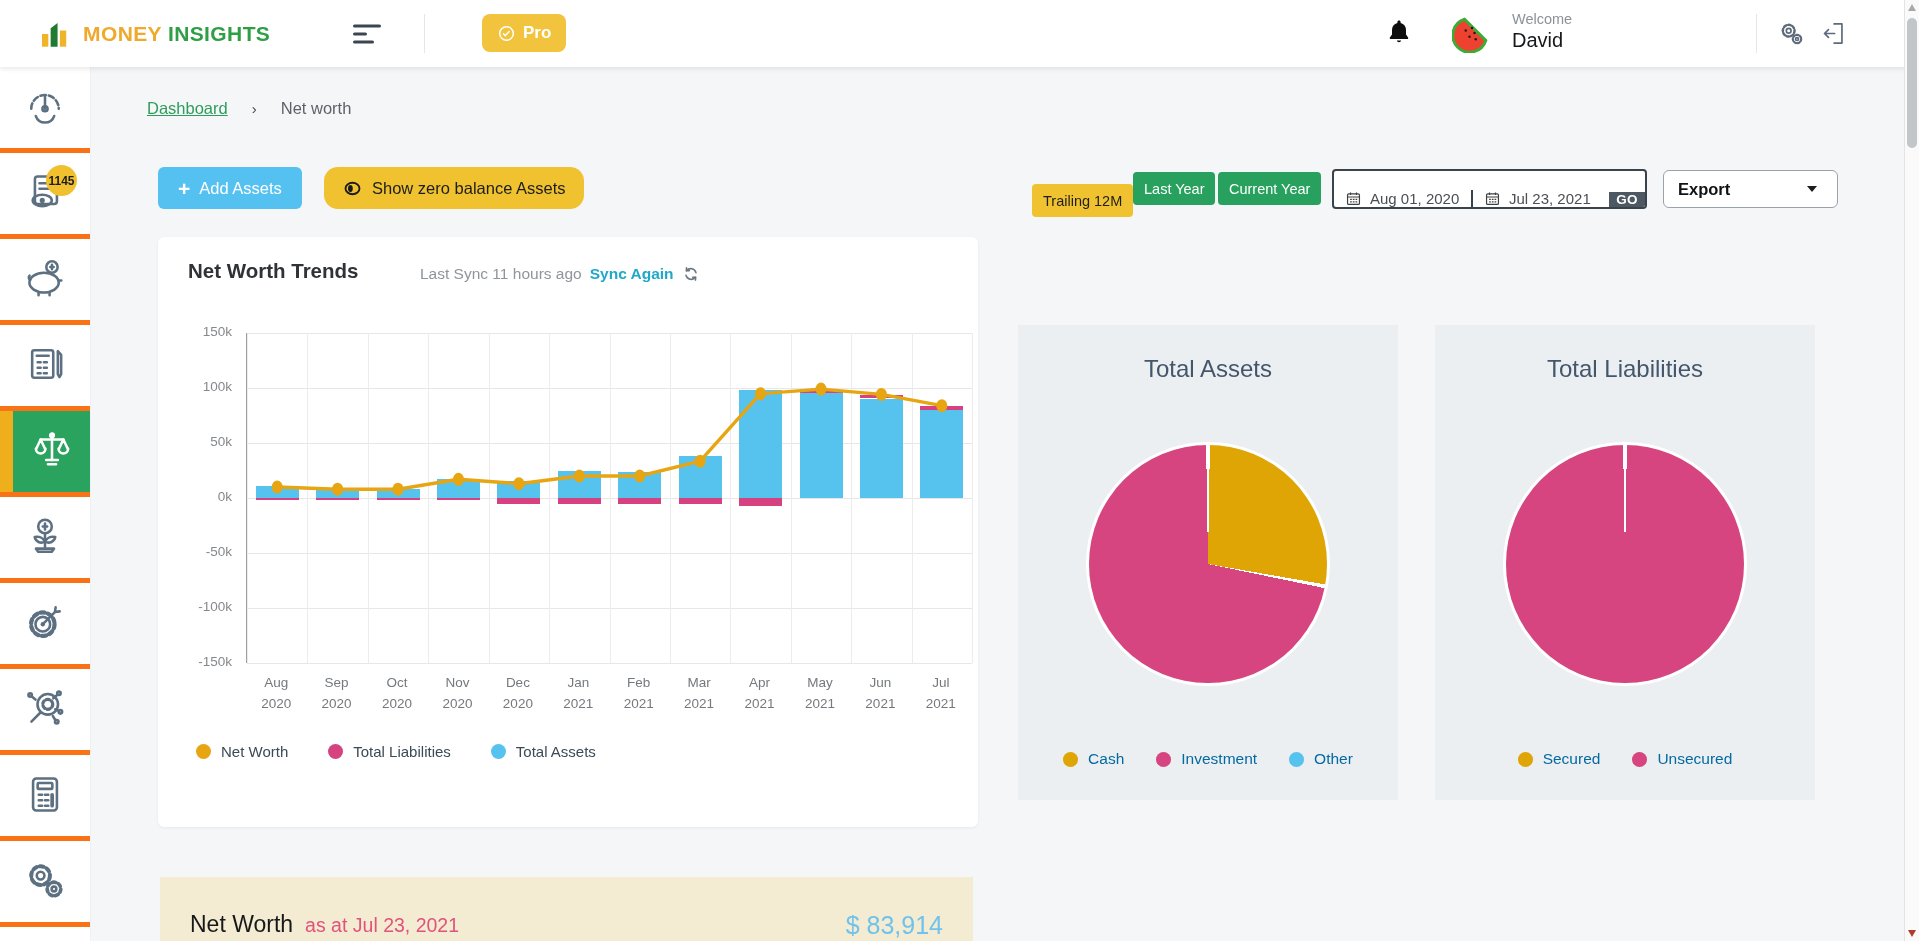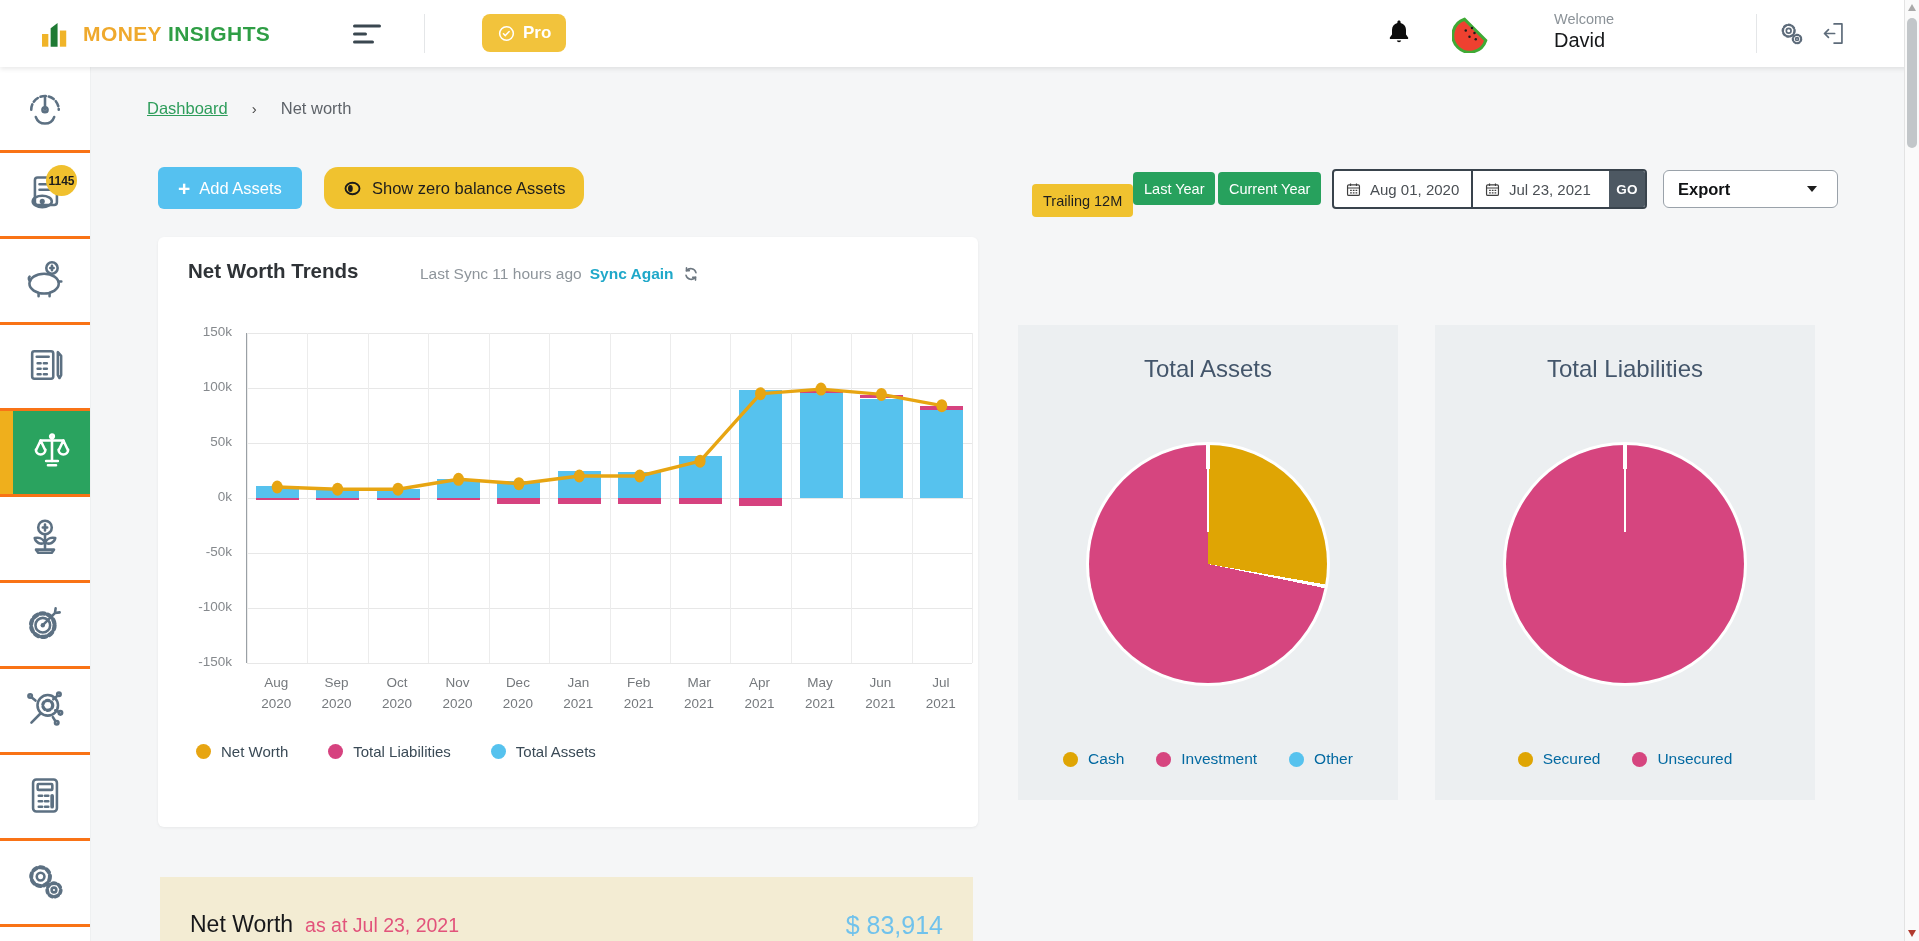--- a/index.html
+++ b/index.html
@@ -17,31 +17,31 @@
   .burger { position:absolute; left:353px; top:50%; transform:translateY(-50%); width:30px; cursor:pointer; }
   .burger i { display:block; height:3px; background:#3A4750; border-radius:2px; margin:5px 0; }
   .burger i:nth-child(1){width:28px;} .burger i:nth-child(2){width:14px;} .burger i:nth-child(3){width:21px;}
   .hdivider { position:absolute; top:14px; width:1px; height:39px; background:#e4e6e8; }
   .d1 { left:424px; } .d2 { left:1756px; }
   .pro-btn { position:absolute; left:482px; top:14px; height:38px; padding:0 15px; background:#F2C33C;
              border:none; border-radius:8px; color:#fff; font-size:17px; font-weight:bold;
              display:flex; align-items:center; gap:7px; cursor:pointer; font-family:inherit; }
   .bell { position:absolute; left:1385px; top:17px; width:28px; height:30px; cursor:pointer; }
   .avatar { position:absolute; left:1452px; top:13px; width:40px; height:40px; cursor:pointer; }
-  .welcome { position:absolute; left:1512px; top:11px; line-height:1.2; cursor:pointer;margin-left:42px; }
+  .welcome { position:absolute; left:1512px; top:11px; line-height:1.2; cursor:pointer; }
   .welcome .w1 { font-size:14.5px; color:#8B9298; }
   .welcome .w2 { font-size:20px; color:#16181A; }
   .hicon { position:absolute; top:20px; width:27px; height:27px; cursor:pointer; }
   .hicon svg { stroke:#5d6b7a; fill:none; stroke-width:1.5; stroke-linecap:round; stroke-linejoin:round; }
   .gicon { left:1778px; } .oicon { left:1820px; }
 
   
   aside { position:absolute; left:0; top:67px; width:91px; height:874px; background:#fff;
           border-right:1px solid #eef0f1; z-index:5; }
-  .side-item { position:relative; height:86px; border-bottom:3px solid #f97316; display:flex;
+  .side-item { position:relative; height:86px; border-bottom:5px solid #f97316; display:flex;
                align-items:center; justify-content:center; cursor:pointer; color:#5C7082; }
   .side-item svg { width:44px; height:44px; stroke:currentColor; fill:none; stroke-width:1.4;
                    stroke-linecap:round; stroke-linejoin:round; }
   .side-item.active { background:#2AA35F; color:#fff; }
   .side-item.active::before { content:""; position:absolute; left:0; top:0; bottom:0; width:13px; background:#EFAF1C; }
   .side-item.active .sicon { margin-left:13px; }
   .sbadge { position:absolute; top:12px; right:13px; width:31px; height:31px; background:#F0C02E;
             border-radius:50%; display:flex; align-items:center; justify-content:center;
             font-size:12px; font-weight:bold; color:#1c1c1c; }
 
@@ -57,21 +57,21 @@
   .add-assets { left:158px; top:167px; height:42px; padding:0 20px; background:#55C1F0; color:#fff;
                 font-size:16.5px; gap:9px; border-radius:6px; }
   .add-assets .plus { font-size:21px; font-weight:bold; line-height:1; }
   .show-zero { left:324px; top:167px; height:42px; padding:0 18px; background:#F0C22F; color:#1d1d1d;
                font-size:16.5px; gap:9px; border-radius:14px; }
   .mini { top:172px; height:33px; font-size:14.5px; padding:0 11px; border-radius:4px; }
   .trailing { left:1032px; background:#F0C22F; color:#1f1f1f;margin-top:12px; }
   .last-year { left:1133px; background:#27A15D; color:#fff; }
   .cur-year { left:1218px; background:#27A15D; color:#fff; }
   .date-group { position:absolute; left:1332px; top:169px; height:40px; width:315px; display:flex;
-                border:2px solid #39434C; border-radius:4px; background:#fff; overflow:hidden; }
+                border:2px solid #39434C; border-radius:4px; background:#fff; overflow:hidden;align-items:flex-end; }
   .date-seg { display:flex; align-items:center; gap:8px; padding:0 11px; font-size:15px; color:#4A4F54; cursor:pointer; }
   .date-seg.s1 { width:139px; border-right:2px solid #39434C; }
   .date-seg.s2 { width:136px; }
   .go-btn { flex:1; background:#4D5862; color:#fff; font-size:13.5px; font-weight:bold; border:none;
             cursor:pointer; font-family:inherit; letter-spacing:.3px; }
   .export { position:absolute; left:1663px; top:170px; width:175px; height:38px; background:#fff;
             border:1px solid #9AA2AA; border-radius:6px; display:flex; align-items:center;
             padding:0 14px; font-size:16.5px; font-weight:bold; color:#101214; cursor:pointer; }
   .caret { position:absolute; right:20px; border-left:5.5px solid transparent;
            border-right:5.5px solid transparent; border-top:6.5px solid #1d1d1d; }

